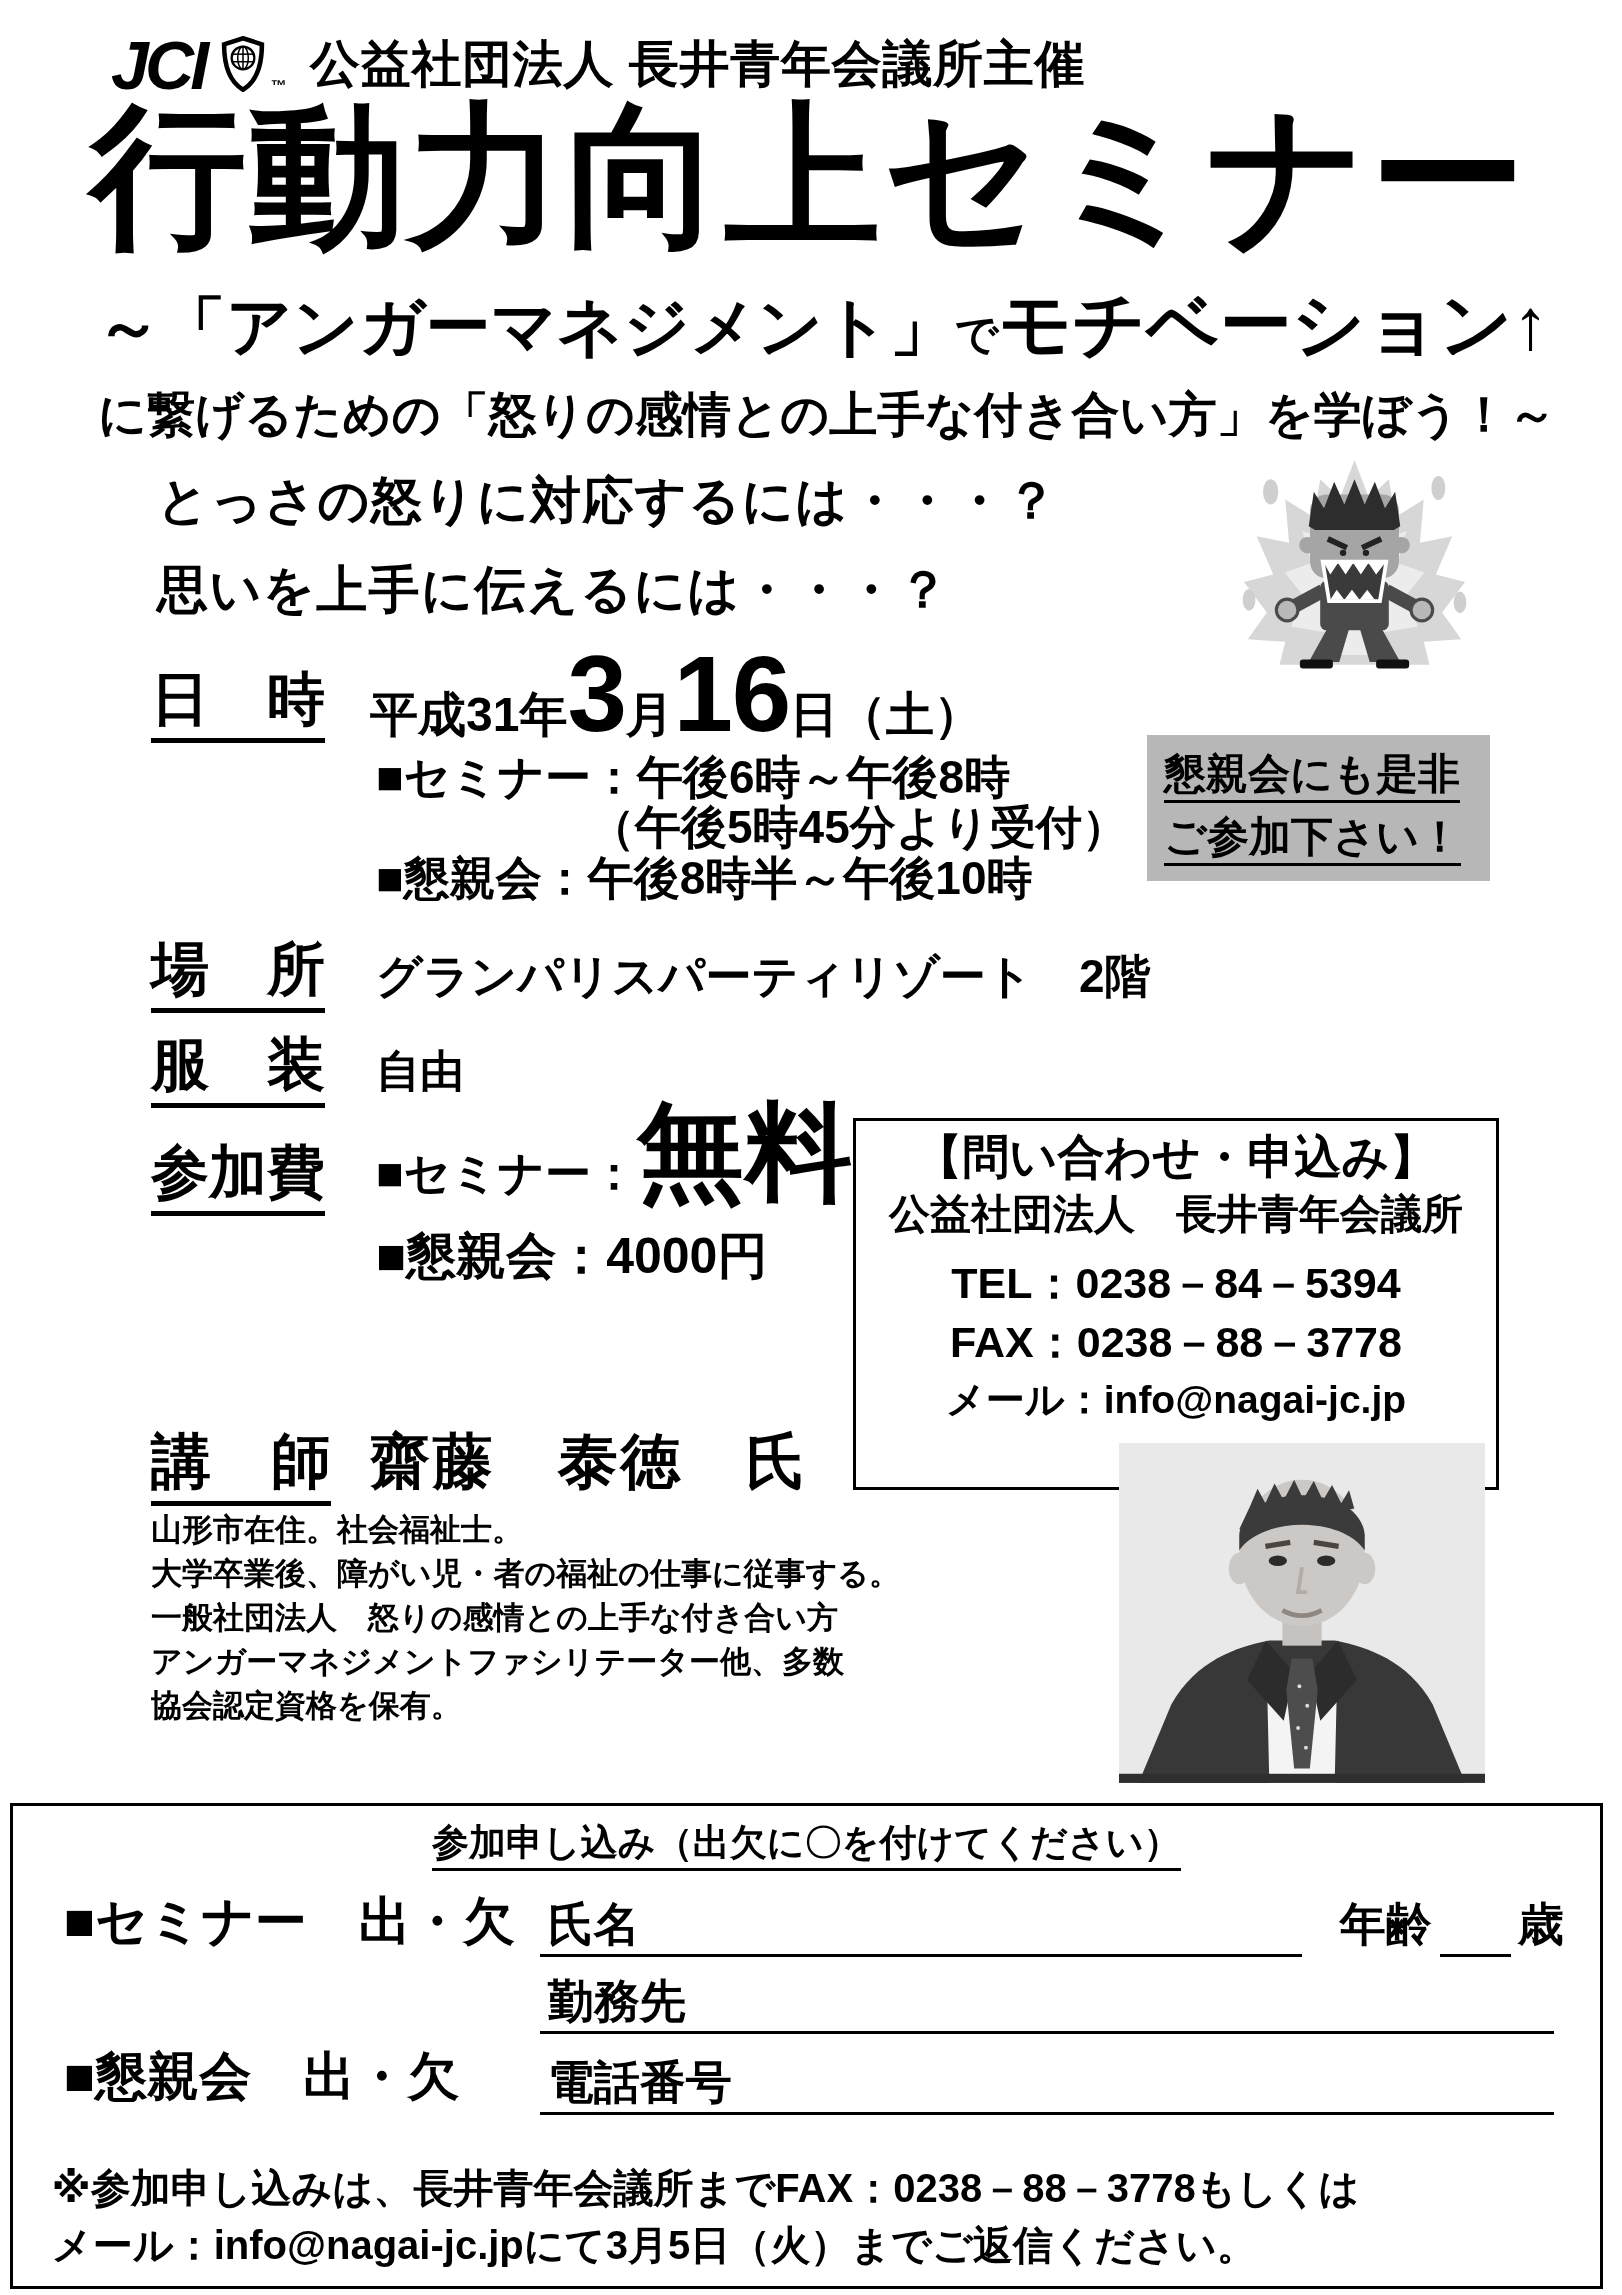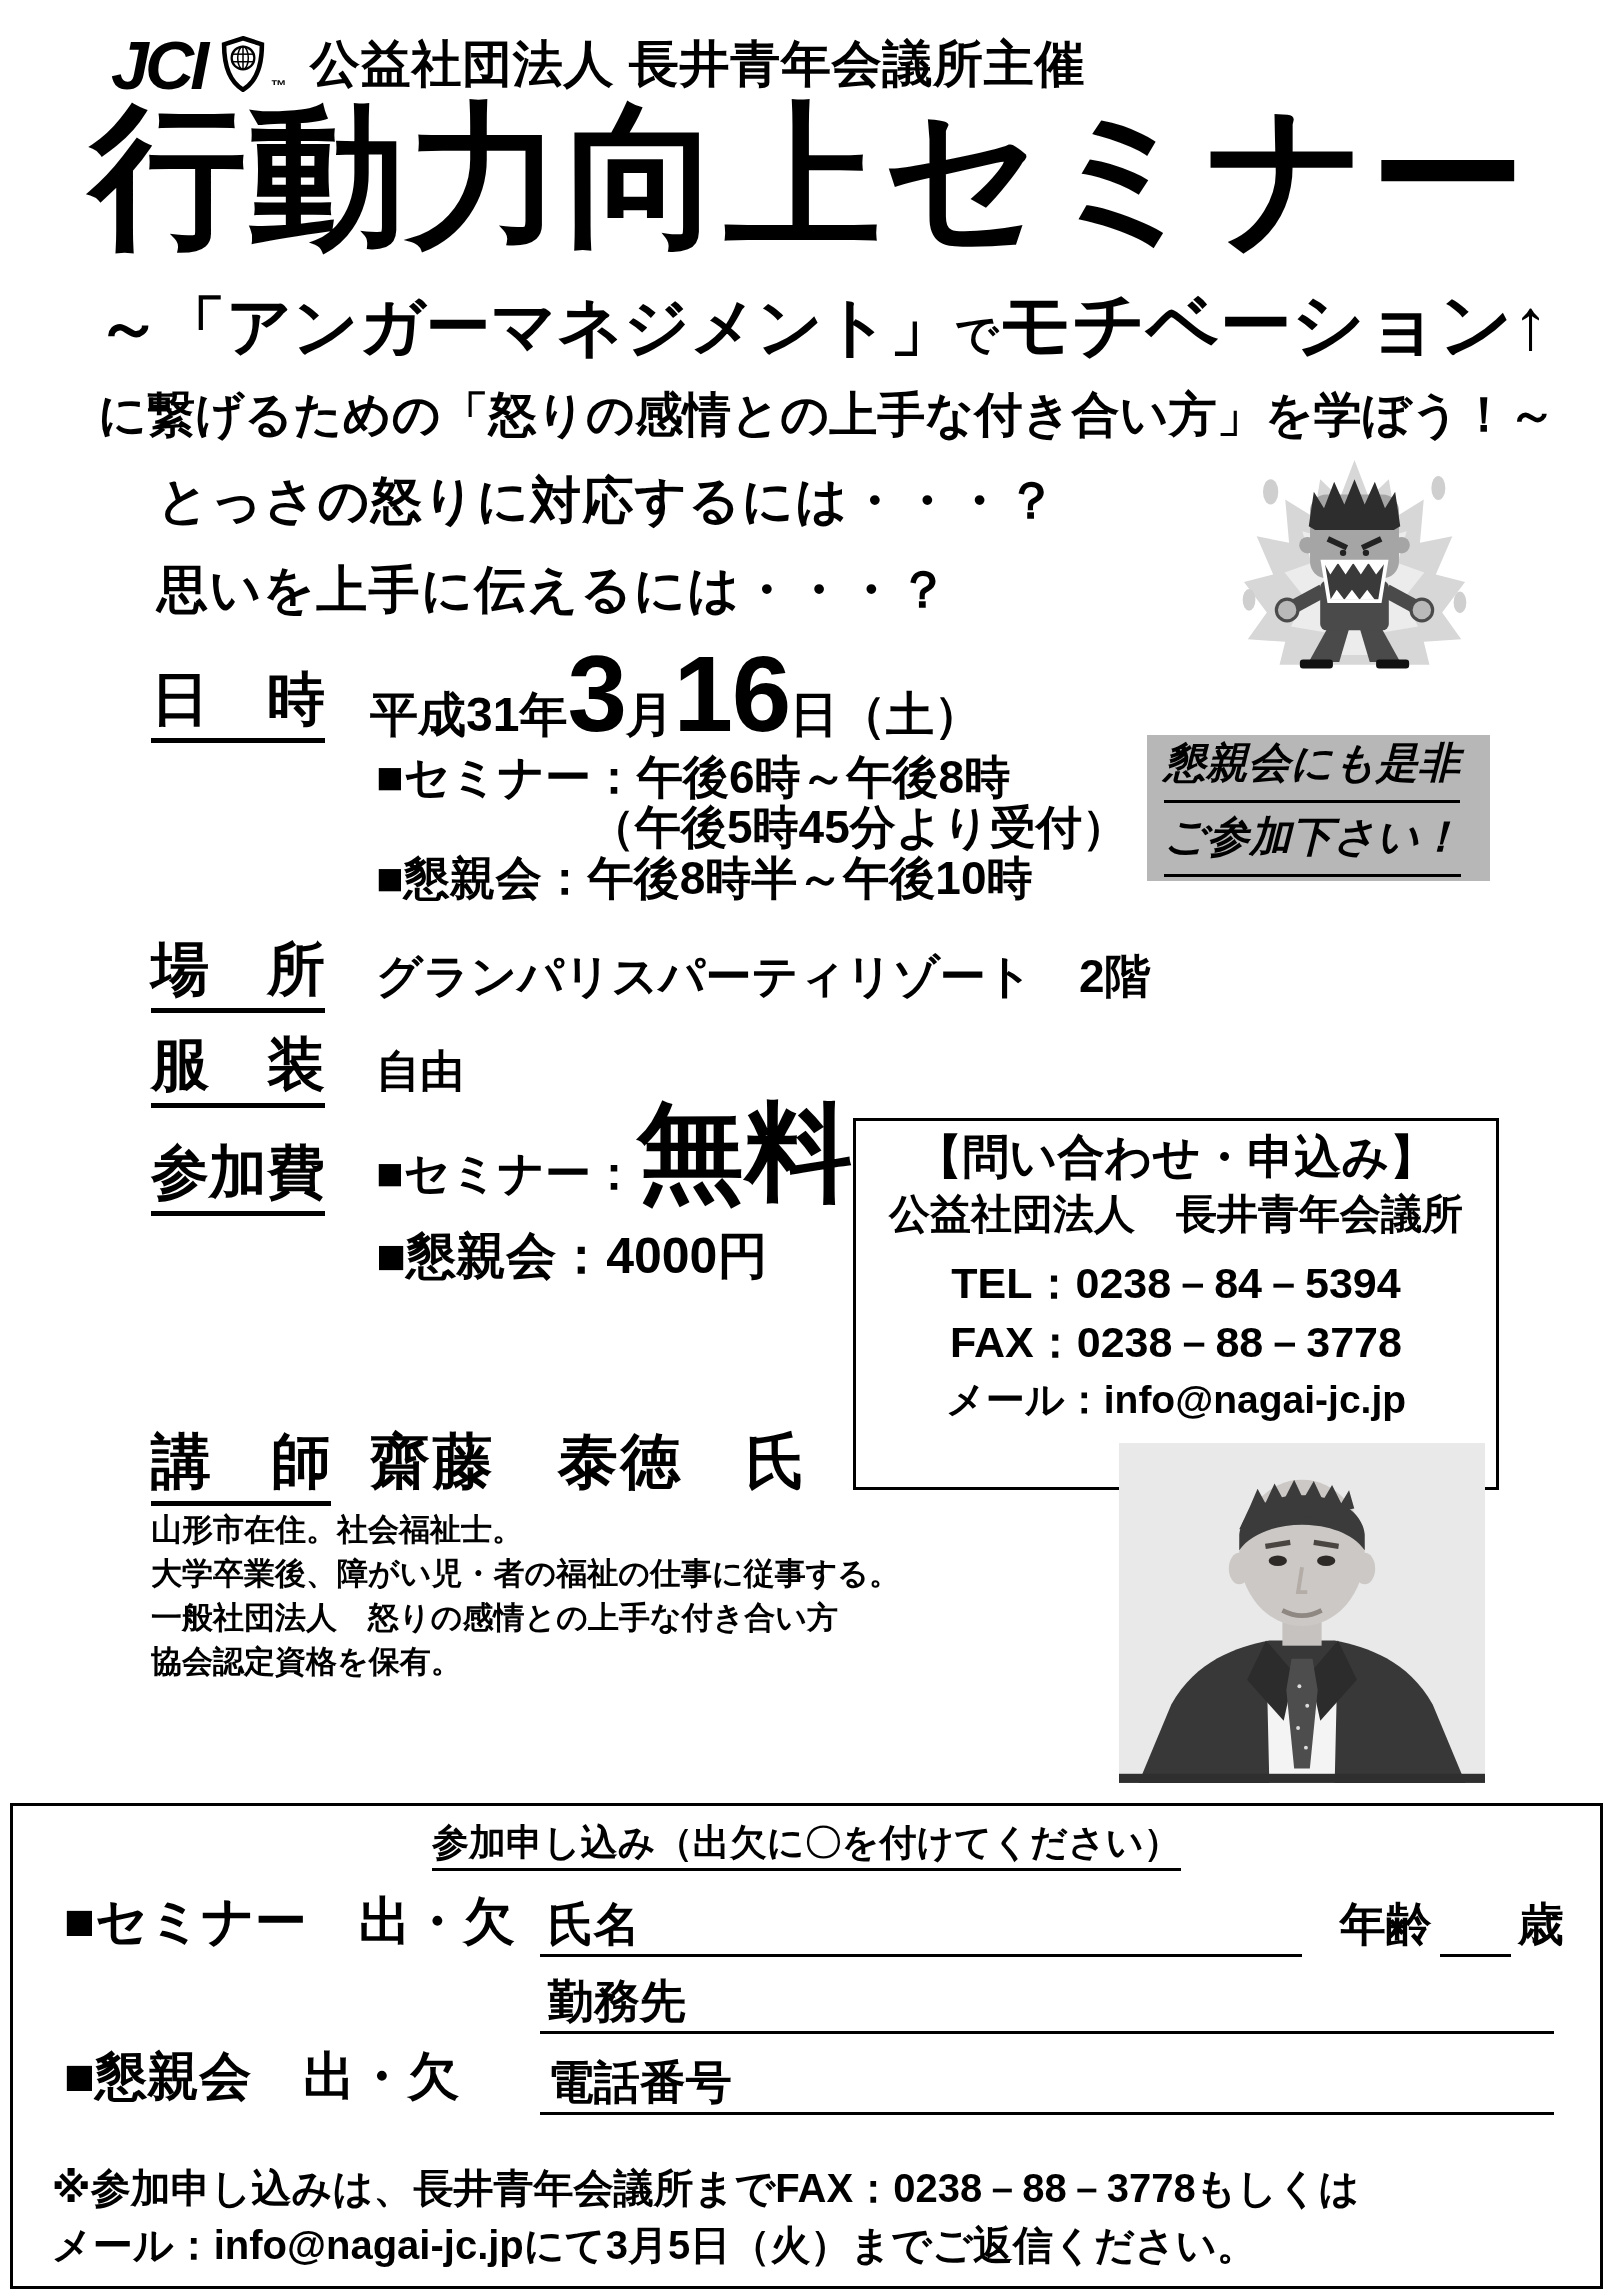--- a/index.html
+++ b/index.html
@@ -37,21 +37,21 @@
   .date-sm{font-size:48px;}
   .date-lg{font-size:107px;letter-spacing:-1.3px;}
   .time-line{font-size:46px;}
   .tl1{left:376px;top:751px;}
   .tl2{left:589px;top:801px;}
   .tl3{left:376px;top:852px;}
   
   .gray-box{left:1147px;top:735px;width:343px;height:146px;background:#b7b7b7;
     display:flex;flex-direction:column;justify-content:center;align-items:flex-start;
     padding:0 17px;box-sizing:border-box;gap:9.2px;}
-  .gray-line{font-size:42px;border-bottom:3.3px solid #000;padding-bottom:13px;white-space:nowrap;font-style:italic;}
+  .gray-line{font-size:42px;border-bottom:3.3px solid #000;padding-bottom:2px;white-space:nowrap;}
   
   .place-label{left:151px;top:936px;}
   .place-value{left:376px;top:950px;font-size:46px;}
   .dress-label{left:151px;top:1031px;}
   .dress-value{left:376px;top:1046px;font-size:44px;}
   .fee-label{left:151px;top:1139px;}
   .fee-row{left:376px;top:1091px;display:flex;align-items:baseline;}
   .fee-prefix{font-size:46px;}
   .fee-free{font-size:107px;letter-spacing:1.3px;}
   .fee-party{left:376px;top:1228px;font-size:50px;}
@@ -192,20 +192,21 @@
   </div>
 
   <div class="abs lect-row">
     <span class="lect-label">講　師</span>
     <span class="lect-name">齋藤　泰徳　氏</span>
   </div>
   <div class="abs bio">
     <div>山形市在住。社会福祉士。</div>
     <div>大学卒業後、障がい児・者の福祉の仕事に従事する。</div>
     <div>一般社団法人　怒りの感情との上手な付き合い方</div>
+    <div>アンガーマネジメントファシリテーター他、多数</div>
     <div>協会認定資格を保有。</div>
   </div>
 
   <svg class="abs photo" viewBox="0 0 560 520">
     <rect x="0" y="0" width="560" height="520" fill="#e9e9e9"></rect>
     <path d="M30,520 L80,400 C118,332 180,312 230,302 L330,302 C380,312 442,332 480,400 L530,520 Z" fill="#383838"></path>
     <path d="M225,302 L280,395 L335,302 L330,520 L230,520 Z" fill="#f4f4f4"></path>
     <path d="M225,302 L196,362 L252,425 L268,352 Z" fill="#2c2c2c"></path>
     <path d="M335,302 L364,362 L308,425 L292,352 Z" fill="#2c2c2c"></path>
     <path d="M264,330 L296,330 L304,378 L292,498 L268,498 L256,378 Z" fill="#4d4d4d"></path>

